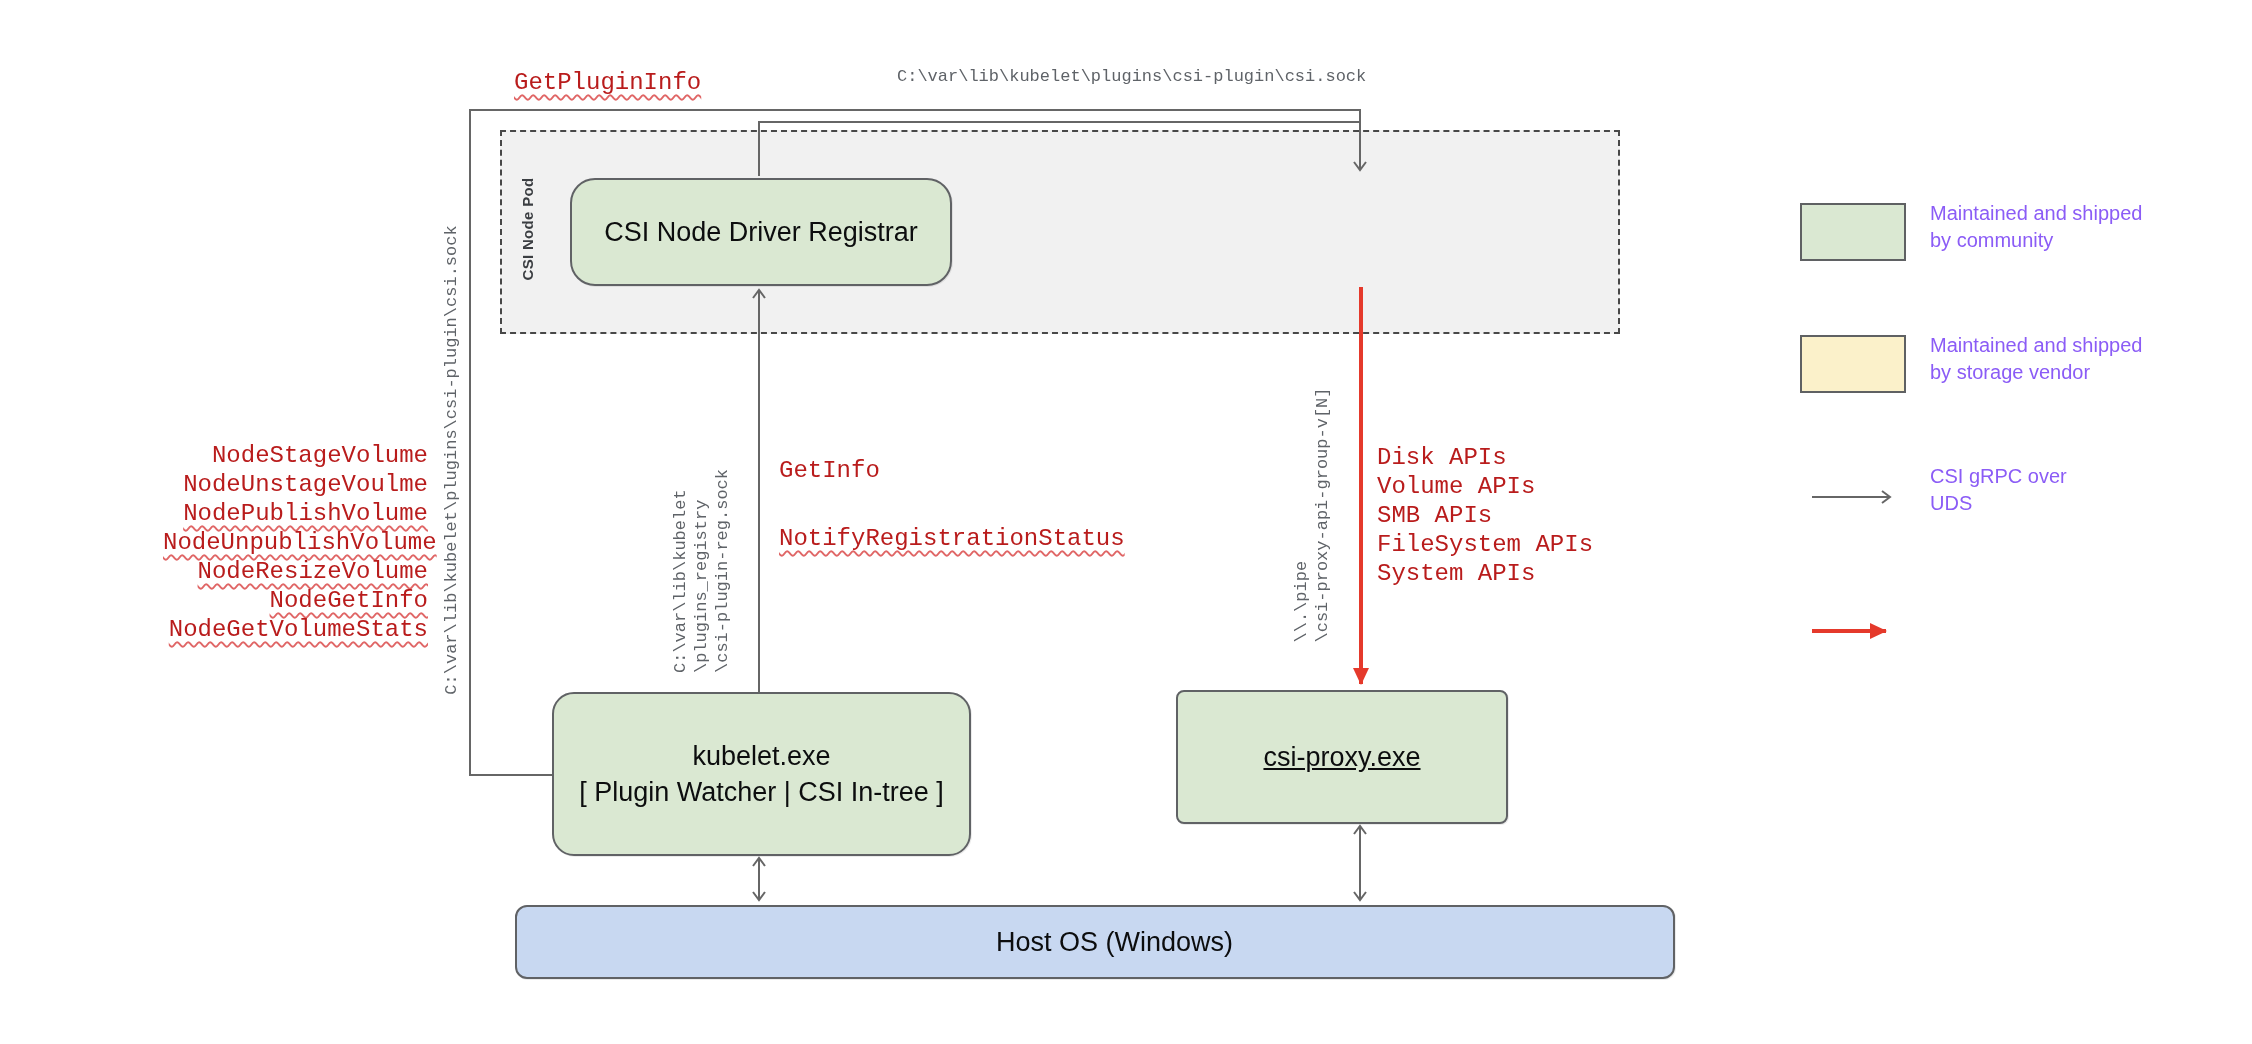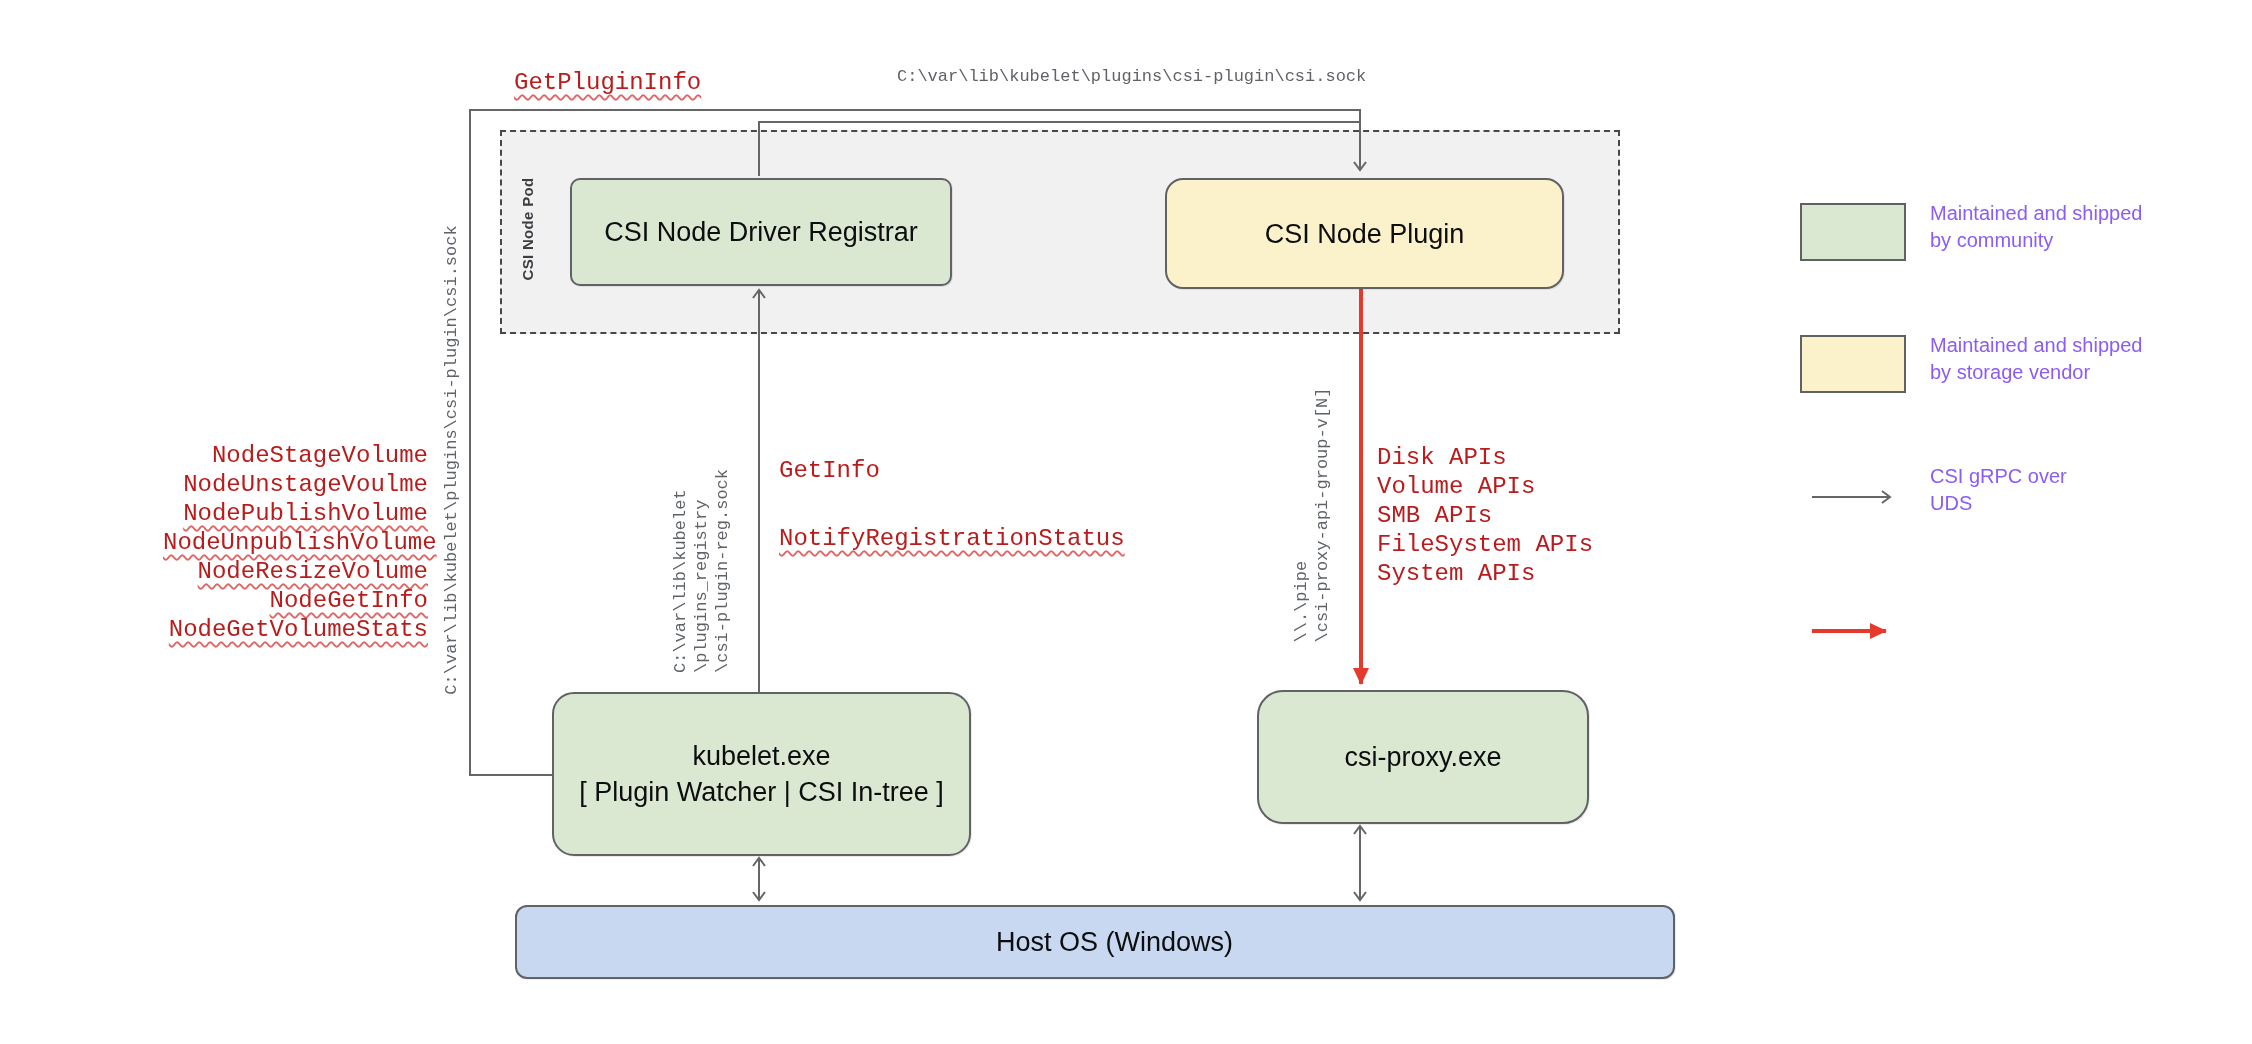--- a/index.html
+++ b/index.html
@@ -8,21 +8,21 @@
     font-family:"Liberation Sans",sans-serif;
   }
   .abs{position:absolute;}
   svg.connectors{position:absolute;left:0;top:0;width:2252px;height:1044px;pointer-events:none;}
   
   .node-box{
     position:absolute;display:flex;align-items:center;justify-content:center;text-align:center;
     border:2px solid #606265;color:#0c0d0e;font-size:27px;line-height:36px;
     box-shadow:1px 1px 0 rgba(0,0,0,0.08);
   }
-  .green{background:#dae8d2;border-radius:10px;}
+  .green{background:#dae8d2;border-radius:25px;}
   .yellow{background:#fbf1ca;border-radius:18px;}
   .blue{background:#c8d8f1;border-radius:12px;padding-left:39px;}
   .pod-box{
     position:absolute;left:500px;top:130px;width:1116px;height:200px;
     background:#f1f1f1;border:2px dashed #484848;
   }
   .prewrap{white-space:pre-line;}
   
   .mono-dark{
     font-family:"Liberation Mono","DejaVu Sans Mono",monospace;
@@ -75,30 +75,27 @@
     <path d="M 1812 497 H 1890" fill="none" stroke="#666666" stroke-width="2" marker-end="url(#mg)"></path>
     <path d="M 1812 631 H 1886" fill="none" stroke="#e5392b" stroke-width="4" marker-end="url(#mr)"></path>
   </svg>
 
   <div class="abs pod-label" style="left:527px;top:229px;">CSI Node Pod</div>
 
   <div class="node-box green" style="left:570px;top:178px;width:378px;height:104px;">
     <span>CSI Node Driver Registrar</span>
   </div>
 
-  <div class="node-box yellow" style="left:1165px;top:178px;width:395px;height:107px;">
-    <span>CSI Node Plugin</span>
-  </div>
 
   <div class="node-box green" style="left:552px;top:692px;width:415px;height:160px;border-radius:22px;align-items:center;">
     <span class="prewrap">kubelet.exe
 [ Plugin Watcher | CSI In-tree ]</span>
   </div>
 
-  <div class="node-box green" style="left:1257px;top:690px;width:328px;height:130px;border-radius:26px;">
+  <div class="node-box green" style="left:1176px;top:690px;width:328px;height:130px;border-radius:8px;text-decoration:underline;">
     <span>csi-proxy.exe</span>
   </div>
 
   <div class="node-box blue" style="left:515px;top:905px;width:1117px;height:70px;">
     <span>Host OS (Windows)</span>
   </div>
 
   <div class="abs mono-dark squiggle" style="left:514px;top:68px;">GetPluginInfo</div>
 
   <div class="abs mono-path" style="left:897px;top:66px;">C:\var\lib\kubelet\plugins\csi-plugin\csi.sock</div>

